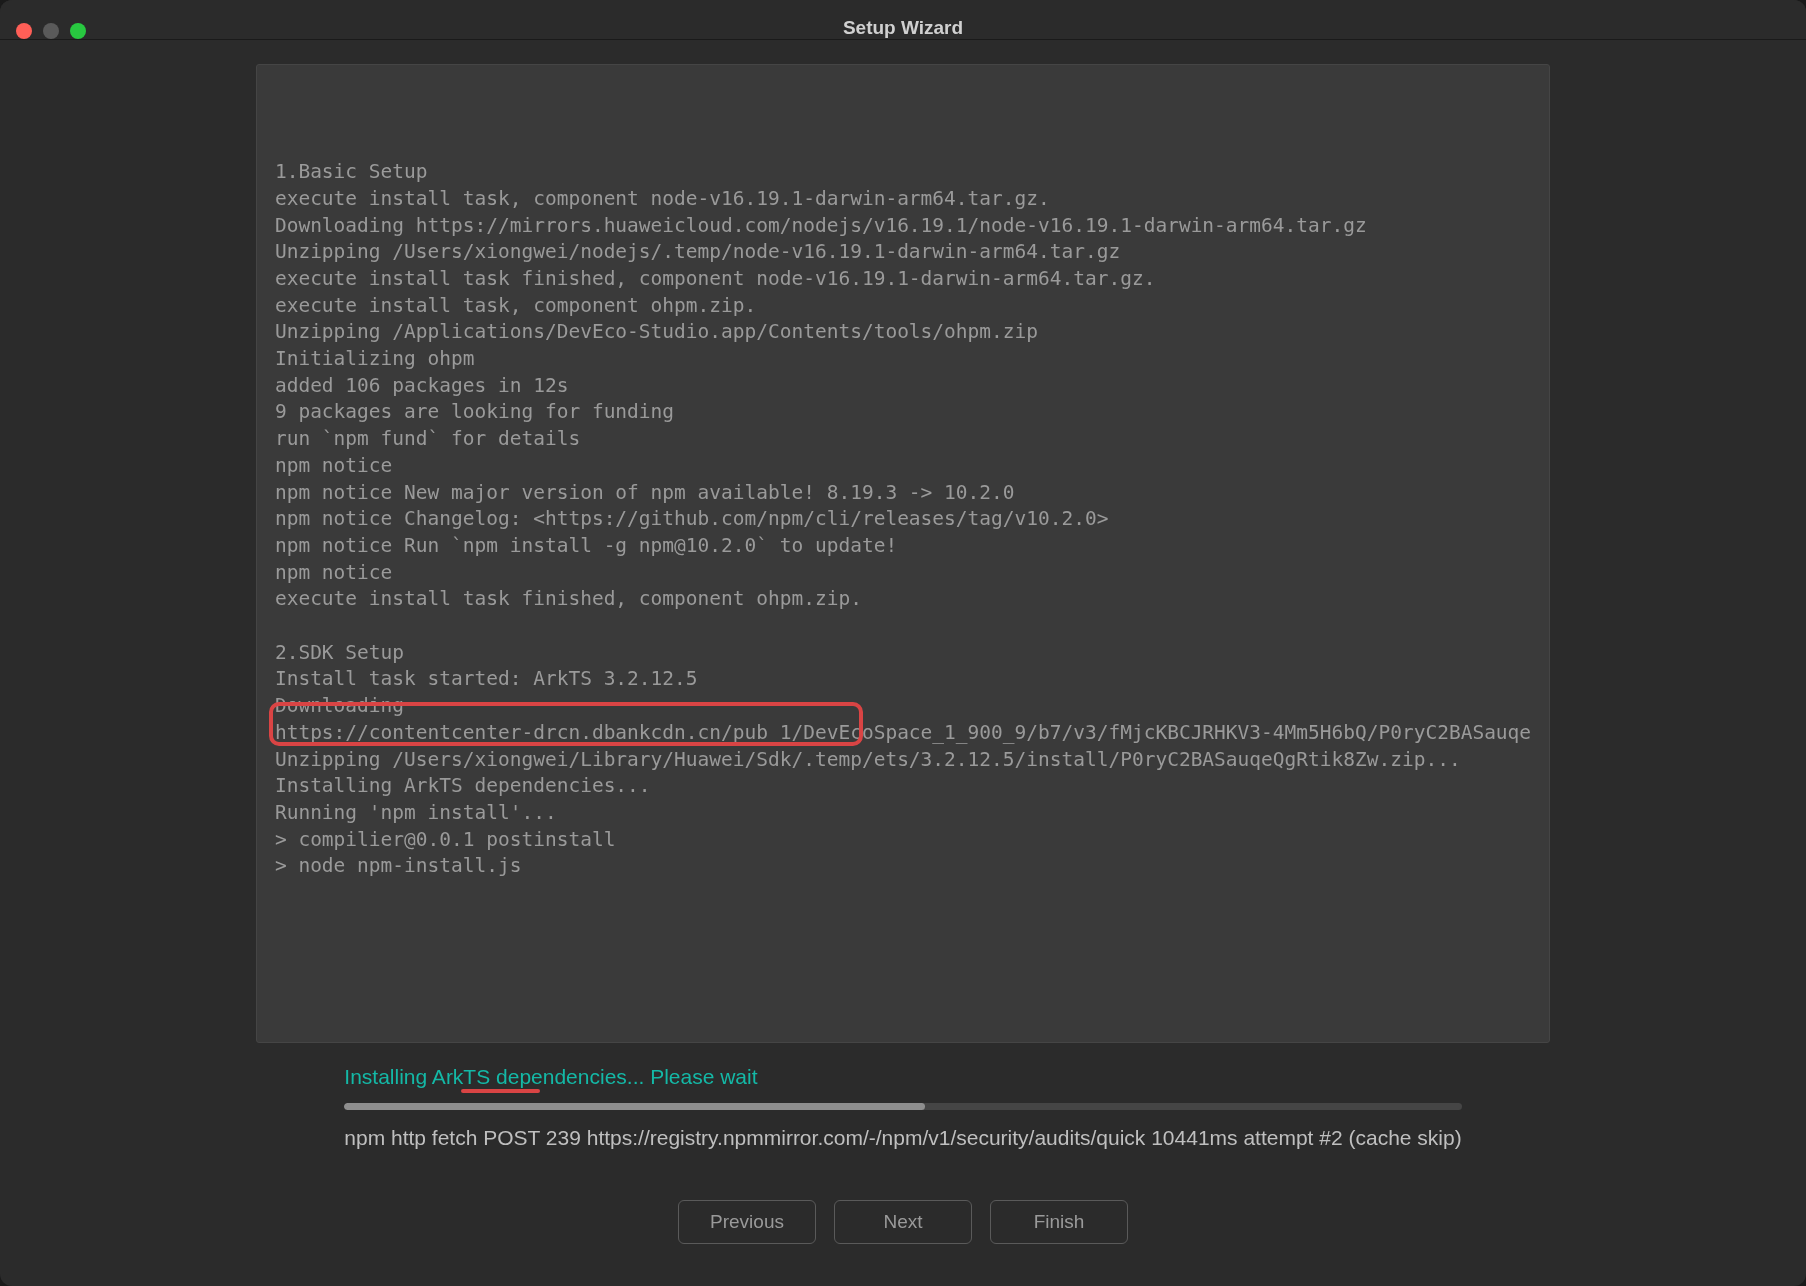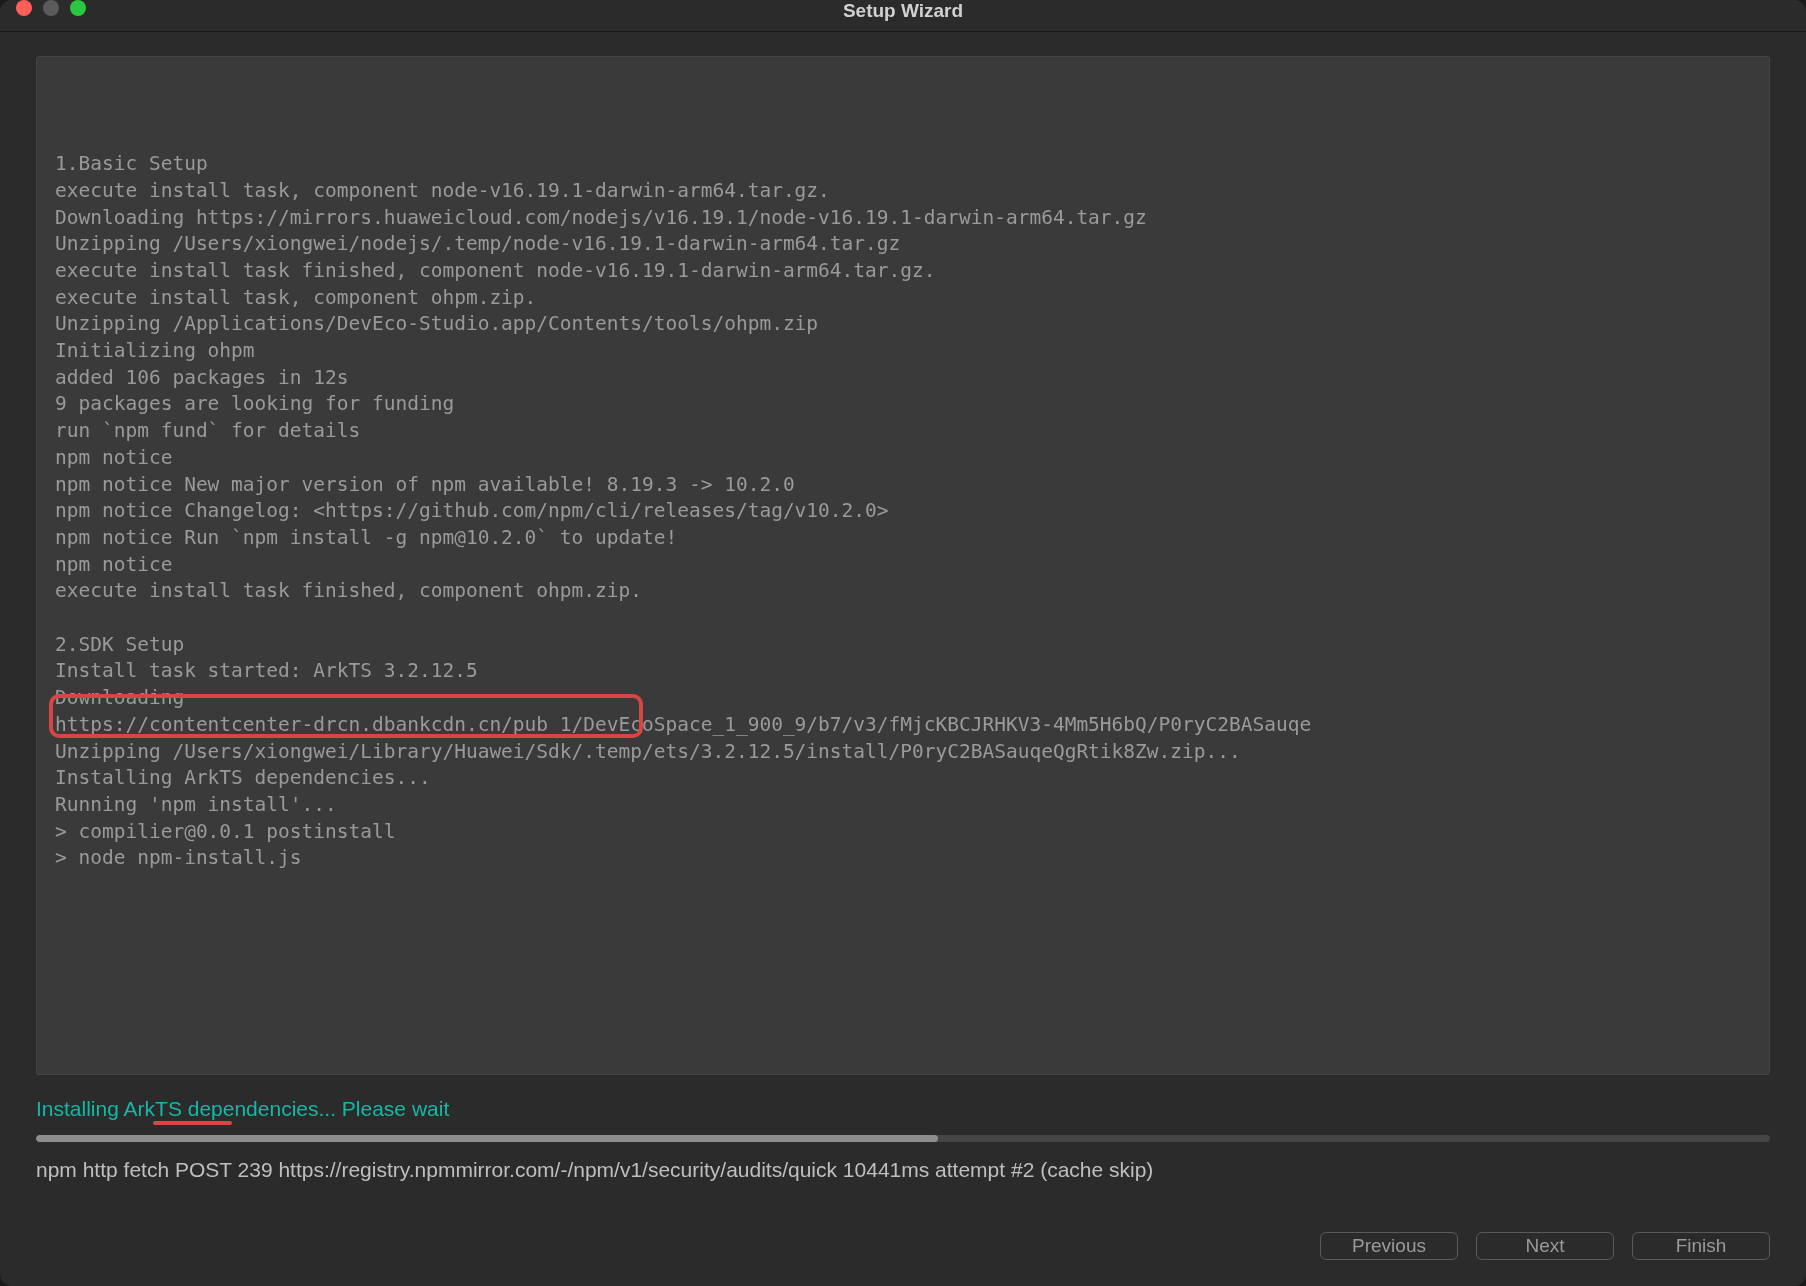--- a/index.html
+++ b/index.html
@@ -17,24 +17,24 @@
   .window {
     width: 1806px;
     height: 1286px;
     background: #2b2b2b;
     border-radius: 12px;
     overflow: hidden;
     display: flex;
     flex-direction: column;
   }
   .titlebar {
-    height: 32px;
+    height: 40px;
     background: #2b2b2b;
     display: flex;
-    align-items: flex-start;
+    align-items: flex-end;
     padding: 0 16px;
     position: relative;
     border-bottom: 1px solid #1a1a1a;
   }
   .traffic-lights {
     display: flex;
     gap: 11px;
     align-items: center;
   }
   .traffic-light {
@@ -48,24 +48,25 @@
   .title {
     position: absolute;
     left: 50%;
     transform: translateX(-50%);
     color: #d0d0d0;
     font-size: 19px;
     font-weight: 600;
   }
   .content {
     flex: 1;
-    padding: 24px 36px 16px 36px;
+    padding: 24px 36px 32px 36px;
     display: flex;
     flex-direction: column;
     overflow: hidden;
+    align-items: center;
   }
   .log-area {
     flex: 1;
     background: #3a3a3a;
     border: 1px solid #454545;
     border-radius: 3px;
     padding: 14px 18px;
     font-family: "SF Mono", Menlo, Monaco, Consolas, monospace;
     font-size: 19.5px;
     line-height: 1.37;
@@ -120,21 +121,21 @@
   }
   .button-row {
     display: flex;
     justify-content: flex-end;
     gap: 18px;
     margin-top: 50px;
     padding-bottom: 10px;
   }
   .btn {
     min-width: 138px;
-    height: 28px;
+    height: 44px;
     background: transparent;
     border: 1px solid #5a5a5a;
     border-radius: 6px;
     color: #9a9a9a;
     font-size: 19px;
     cursor: pointer;
     display: flex;
     align-items: center;
     justify-content: center;
   }

